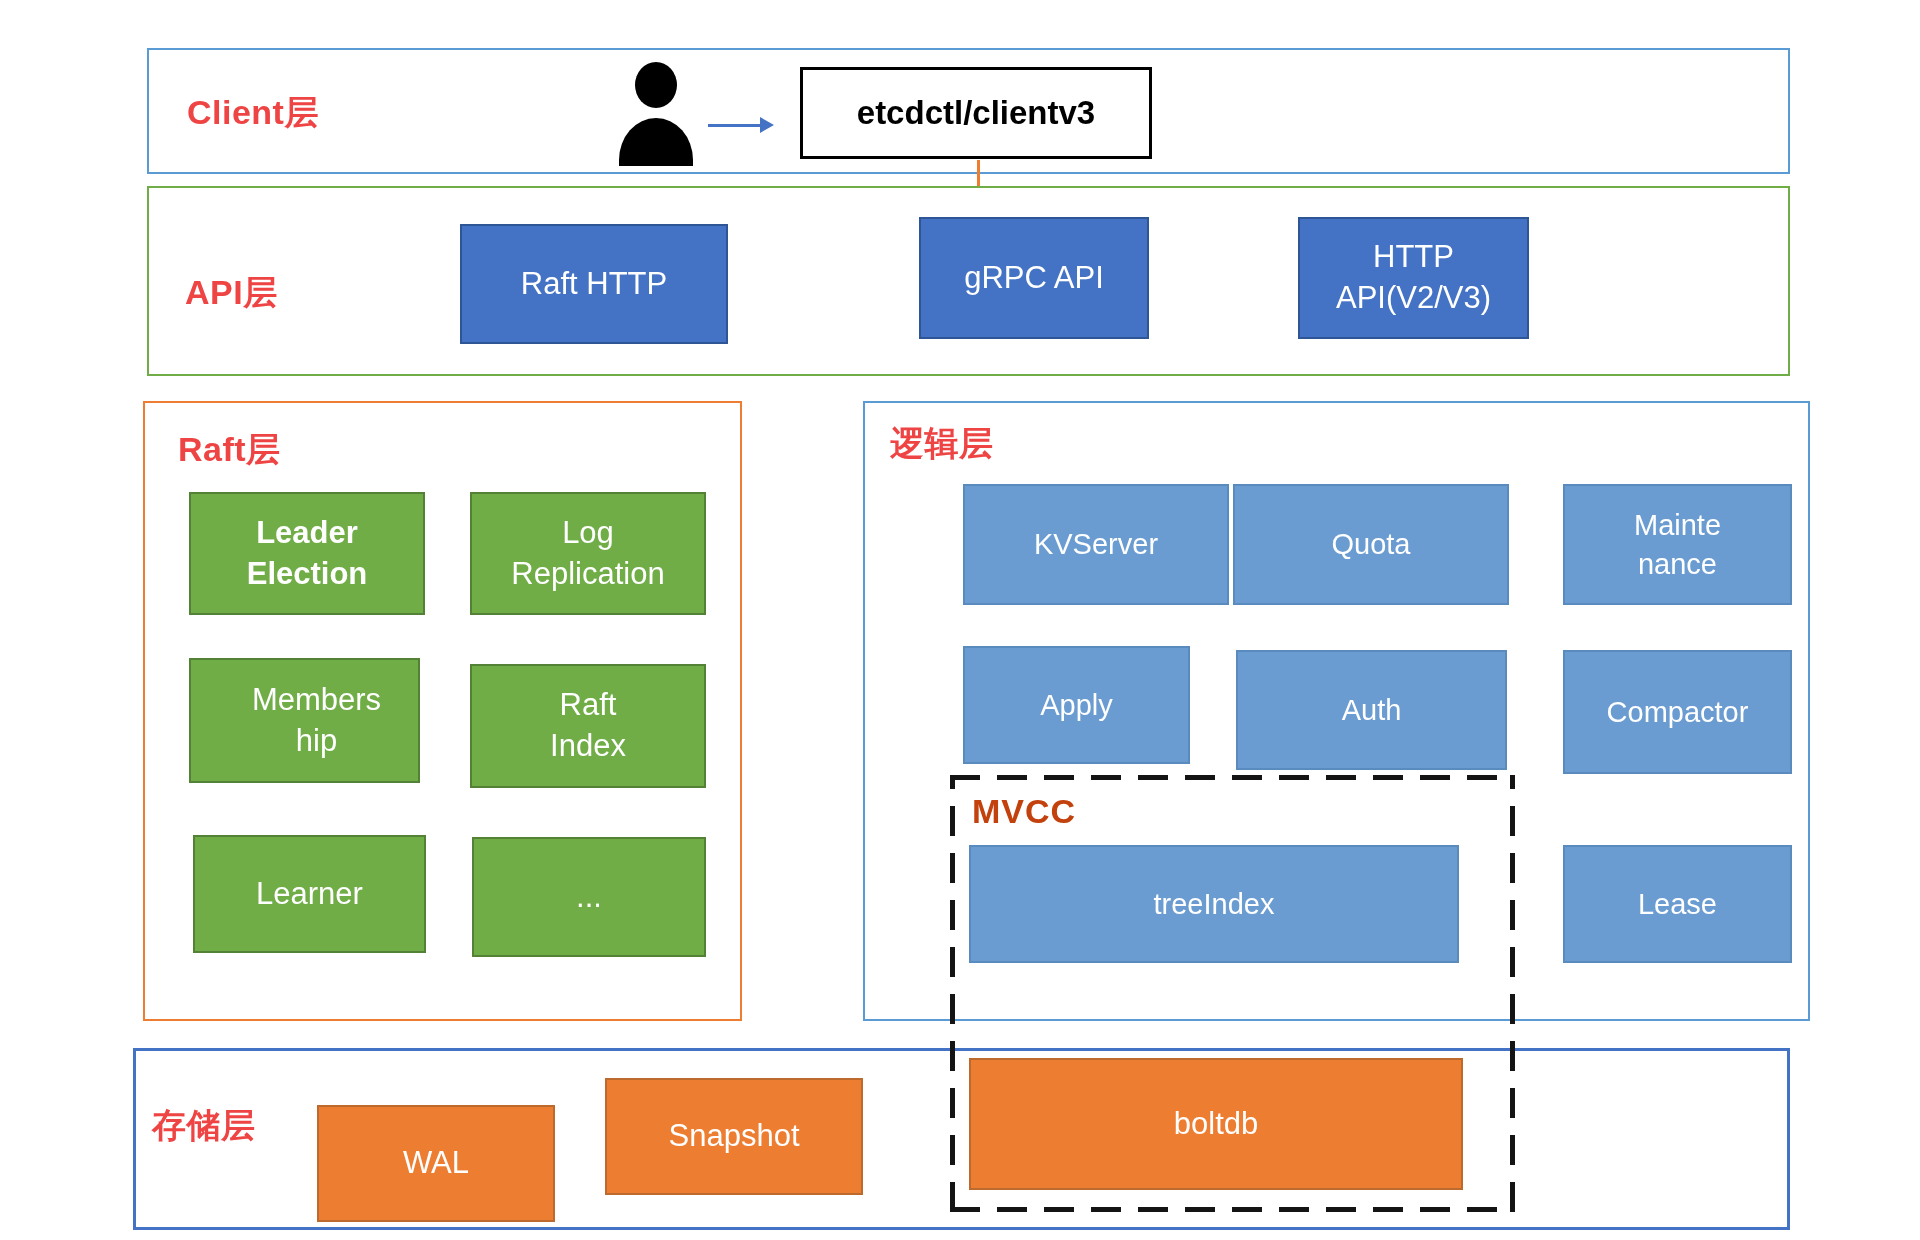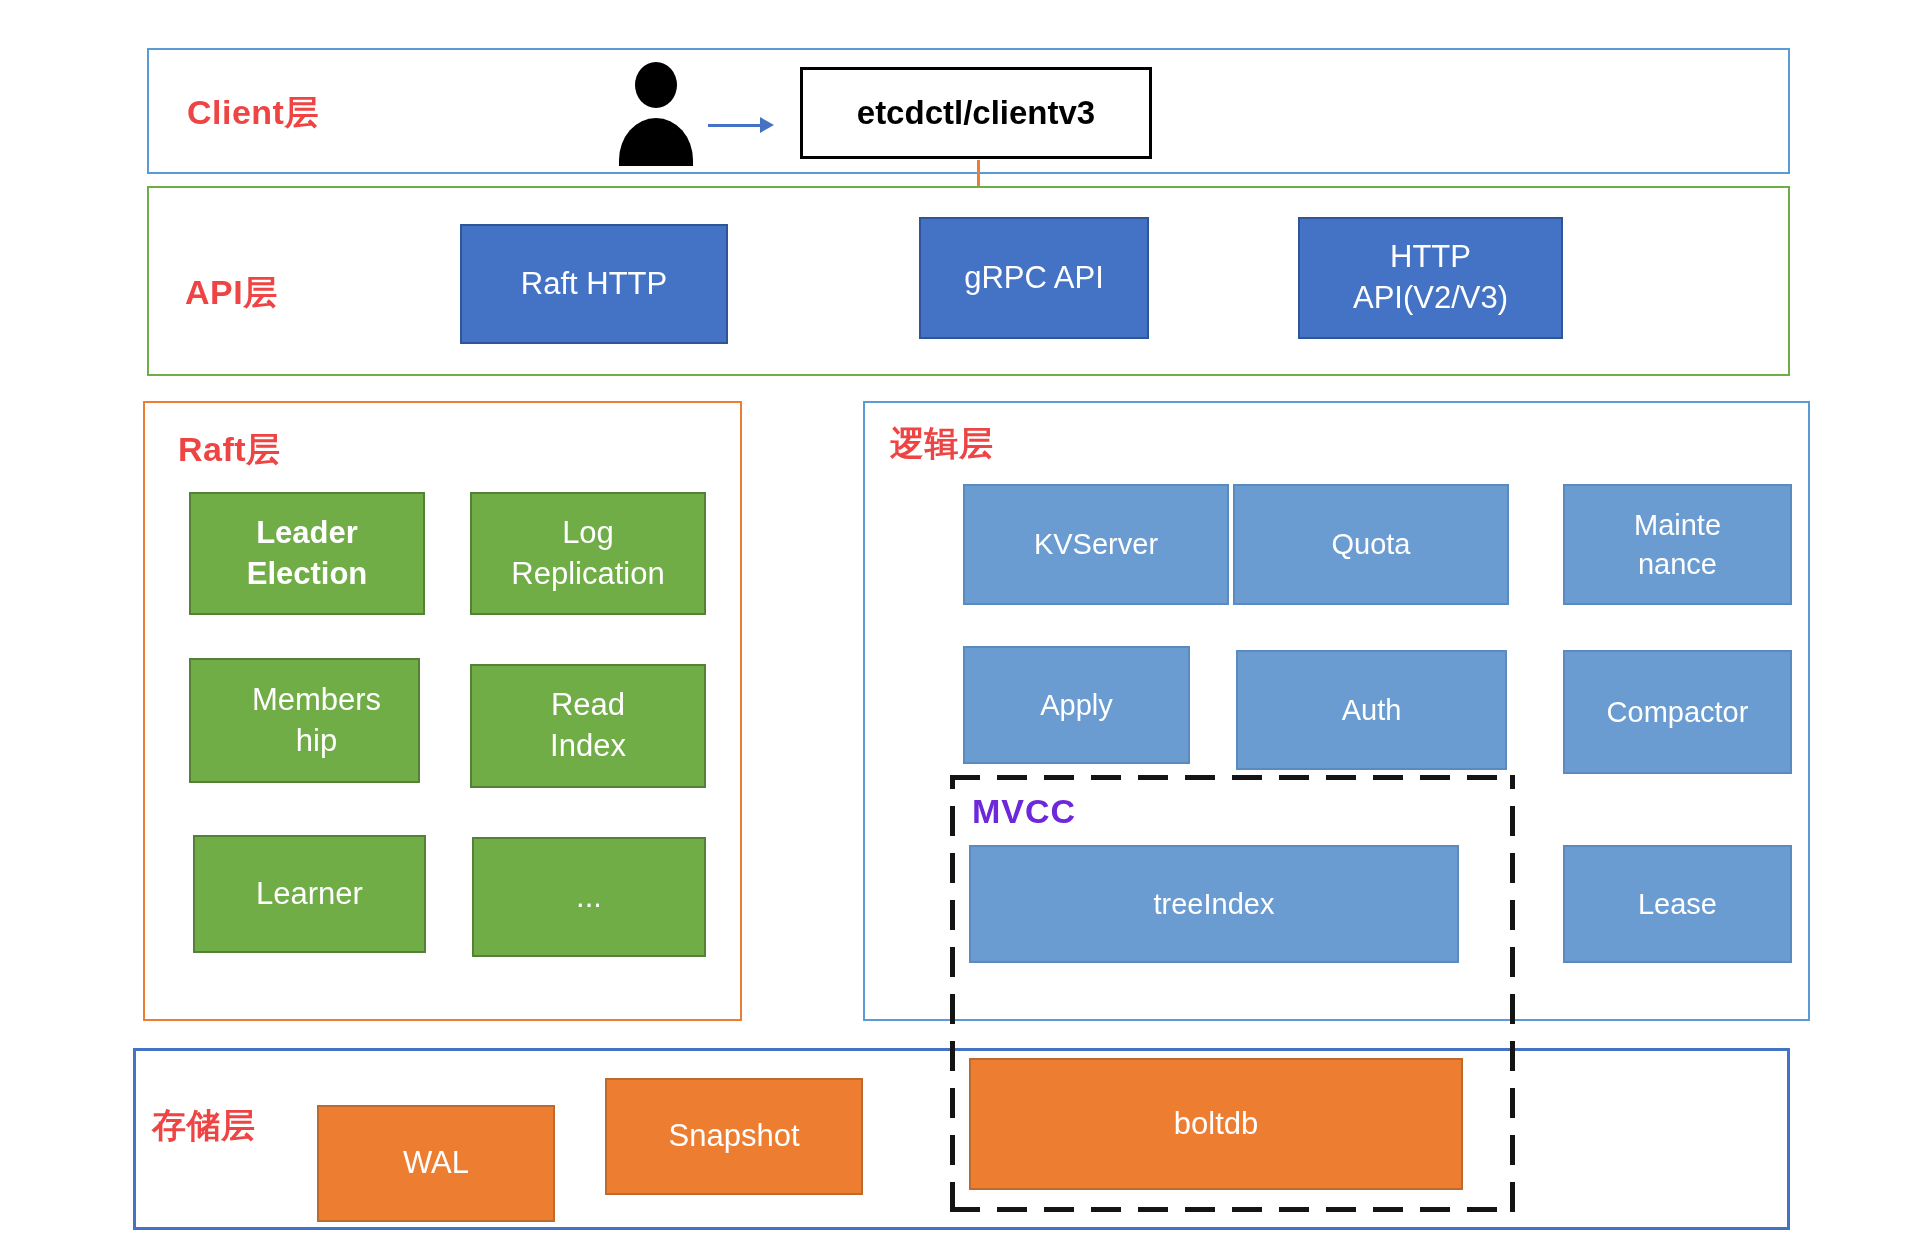--- a/index.html
+++ b/index.html
@@ -34,21 +34,21 @@
     text-align: center; color: #ffffff; white-space: pre-line; line-height: 1.32;
   }
   .node.blue-dark  { background: #4472C4; border: 2px solid #2E5596; font-size: 31px; }
   .node.green      { background: #70AD47; border: 2px solid #538135; font-size: 31px; }
   .node.blue-light { background: #6A9CD1; border: 2px solid #5A8BBE; font-size: 29px; }
   .node.orange     { background: #ED7D31; border: 2px solid #BC6A2E; font-size: 31px; }
 
   
   .n-rafthttp { left: 460px;  top: 224px; width: 268px; height: 120px; }
   .n-grpc     { left: 919px;  top: 217px; width: 230px; height: 122px; }
-  .n-httpapi  { left: 1298px; top: 217px; width: 265px; height: 122px; }
+  .n-httpapi  { left: 1298px; top: 217px; width: 231px; height: 122px; }
 
   
   .n-leader   { left: 189px; top: 492px; width: 236px; height: 123px; font-weight: bold; }
   .n-logrep   { left: 470px; top: 492px; width: 236px; height: 123px; }
   .n-member   { left: 189px; top: 658px; width: 231px; height: 125px; padding-left: 24px; }
   .n-readidx  { left: 470px; top: 664px; width: 236px; height: 124px; }
   .n-learner  { left: 193px; top: 835px; width: 233px; height: 118px; }
   .n-dots     { left: 472px; top: 837px; width: 234px; height: 120px; }
 
   
@@ -70,21 +70,21 @@
   .mvcc-box {
     position: absolute; left: 950px; top: 775px; width: 565px; height: 437px;
     background:
       repeating-linear-gradient(90deg, #141414 0 30px, transparent 30px 47px) left top    / 100% 5px no-repeat,
       repeating-linear-gradient(90deg, #141414 0 30px, transparent 30px 47px) left bottom / 100% 5px no-repeat,
       repeating-linear-gradient(0deg,  #141414 0 30px, transparent 30px 47px) left top    / 5px 100% no-repeat,
       repeating-linear-gradient(0deg,  #141414 0 30px, transparent 30px 47px) right top   / 5px 100% no-repeat;
     pointer-events: none;
   }
   .mvcc-label {
-    position: absolute; left: 972px; top: 792px; color: #6d28d9;
+    position: absolute; left: 972px; top: 792px; color: #c2410c;
     font-size: 34px; font-weight: bold; letter-spacing: 1px;
   }
 
   
   .person { position: absolute; left: 618px; top: 62px; width: 76px; height: 104px; }
   .person .head {
     position: absolute; left: 50%; top: 0; transform: translateX(-50%);
     width: 42px; height: 46px; background: #000; border-radius: 50%;
   }
   .person .body {
@@ -150,21 +150,21 @@
 
   <div class="layer layer-raft">
     <div class="layer-label lbl-raft">Raft层</div>
   </div>
   <div class="node green n-leader">Leader
 Election</div>
   <div class="node green n-logrep">Log
 Replication</div>
   <div class="node green n-member">Members
 hip</div>
-  <div class="node green n-readidx">Read
+  <div class="node green n-readidx">Raft
 Index</div>
   <div class="node green n-learner">Learner</div>
   <div class="node green n-dots">...</div>
 
   <div class="layer layer-logic">
     <div class="layer-label lbl-logic">逻辑层</div>
   </div>
   <div class="node blue-light n-kvserver">KVServer</div>
   <div class="node blue-light n-quota">Quota</div>
   <div class="node blue-light n-mainte">Mainte

